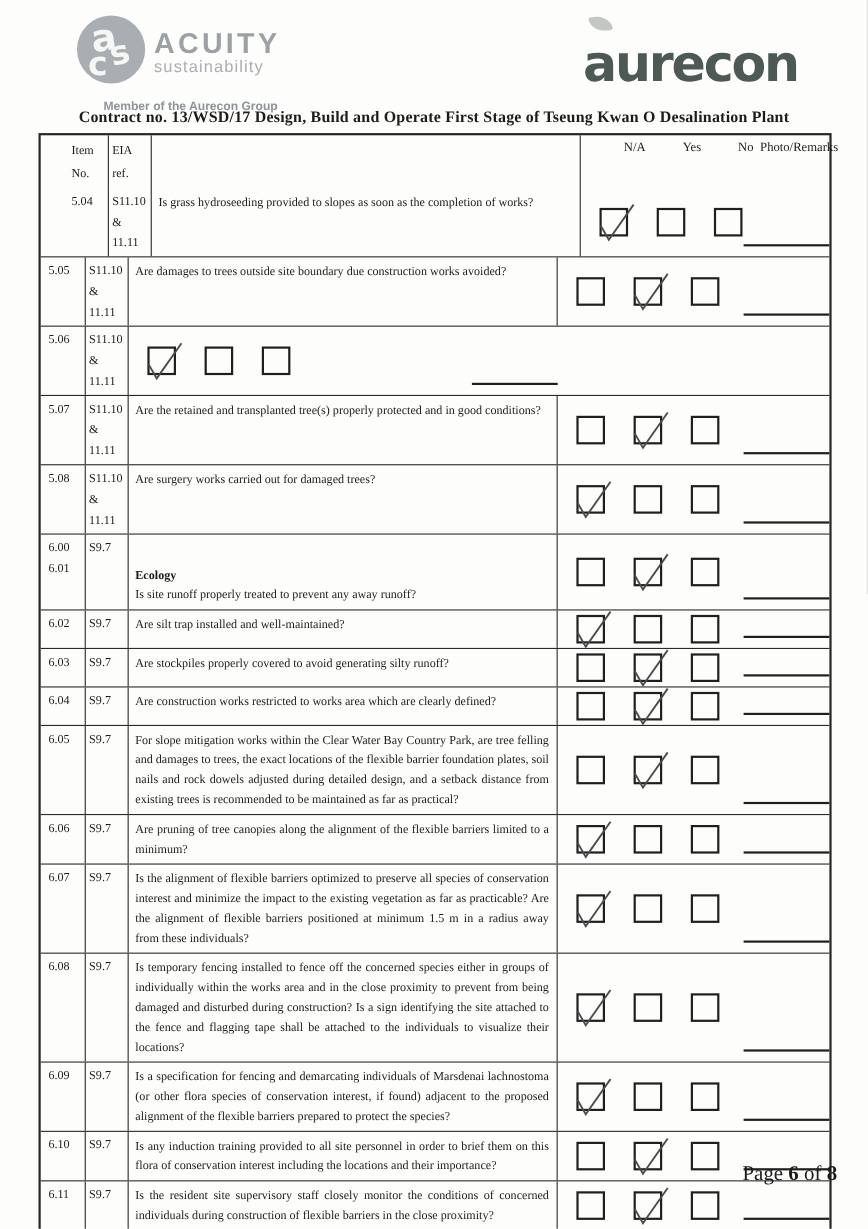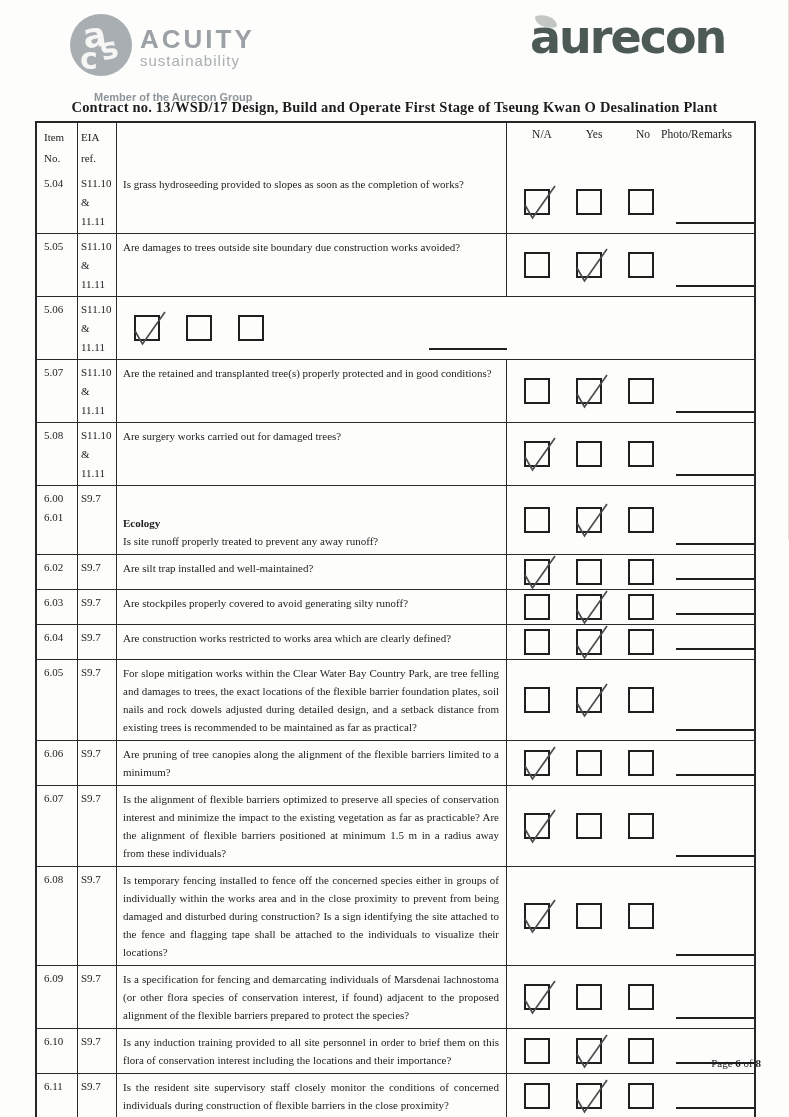--- a/index.html
+++ b/index.html
@@ -21,61 +21,61 @@
   .acuity-words{margin-left:8px;padding-top:12px;font-family:"Liberation Sans", sans-serif;}
   .acuity-name{font-size:26px;font-weight:bold;color:#9ba1a5;letter-spacing:3px;line-height:1;}
   .acuity-sub{font-size:15px;color:#a9aeb1;letter-spacing:1px;text-align:left;line-height:1.2;}
   .acuity-tag{font-family:"Liberation Sans", sans-serif;font-size:11px;font-weight:bold;color:#8e959a;margin-top:15px;margin-left:24px;}
   .aurecon{position:absolute;left:524px;top:10px;width:245px;height:80px;}
   .aurecon-leaf{
     position:absolute;left:12px;top:4px;width:20px;height:15px;background:#c3c7c4;
     border-radius:2px 100% 10% 100%;transform:rotate(-12deg);
   }
   .aurecon-name{
-    position:absolute;left:6px;top:4px;
+    position:absolute;left:6px;top:25px;
     font-family:"DejaVu Sans", sans-serif;font-weight:bold;font-size:46px;letter-spacing:-2px;
     color:#4d5955;line-height:1;
   }
   
   .doc-title{
     position:absolute;top:99px;left:0;width:100%;text-align:center;
     font-size:14.5px;font-weight:bold;letter-spacing:.2px;
   }
   
   .checklist{
     position:absolute;left:35px;top:121px;width:717px;
     border:2px solid #262626;font-size:11px;
   }
   .t-row{display:grid;grid-template-columns:41px 39px 390px 1fr;border-top:1.5px solid #2a2a2a;}
-  .t-row:first-child{border-top:none;}
+  .t-row:first-child{border-top:none;padding-left:21px;}
   .c-item{border-right:1.2px solid #2a2a2a;padding:3px 2px 2px 7px;line-height:19px;}
   .c-eia{border-right:1.2px solid #2a2a2a;padding:3px 1px 2px 3px;line-height:19px;word-spacing:1px;}
   .c-q{border-right:1.5px solid #2a2a2a;padding:4px 7px 4px 6px;line-height:18px;text-align:justify;}
   .c-q .section{font-weight:bold;display:none;text-align:left;}
   .c-checks{position:relative;display:flex;align-items:center;padding-left:17px;min-height:34px;}
   .hdr .c-item,.hdr .c-eia,.hdr .c-q{padding-top:4px;line-height:21px;text-align:left;}
   .hdr{min-height:39px;}
   .hdr .c-checks{align-items:flex-start;padding-top:5px;}
   .hdr-cap{width:26px;text-align:center;font-size:11.5px;}
-  .hdr-cap.na{margin-left:5px;}
+  .hdr-cap.na{margin-left:19px;}
   .hdr-cap.yes{margin-left:26px;}
   .hdr-cap.no{margin-left:23px;}
   .hdr-photo{margin-left:auto;margin-right:22px;font-size:11.5px;}
   .checkbox{
     width:22px;height:22px;border:2px solid #1f1f1f;position:relative;flex:0 0 auto;background:#fdfdfc;
   }
   .checkbox + .checkbox{margin-left:26px;}
   .tick{position:absolute;left:-4px;top:-8px;display:none;overflow:visible;}
   .checkbox.checked .tick{display:block;}
   .remark-line{
     width:78px;border-bottom:2px solid #1f1f1f;margin-left:auto;margin-right:0px;
     align-self:flex-end;margin-bottom:9px;height:0;
   }
   
-  .page-footer{position:absolute;top:1057px;right:28px;font-size:11px;}
+  .page-footer{position:absolute;top:1057px;right:28px;font-size:19px;}
   .page-footer b{font-weight:bold;}
   .scan-edge{position:absolute;right:0;top:0;width:1px;height:540px;background:#dededa;}
 </style>
 </head>
 <body>
 
 <div class="acuity">
   <div class="acuity-row">
     <div class="monogram">
       <span class="mono-a">a</span>

